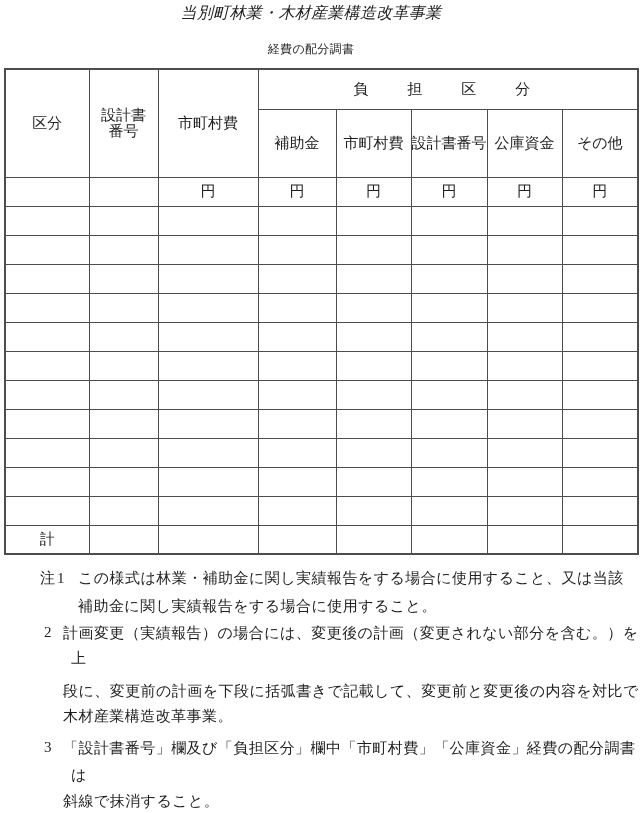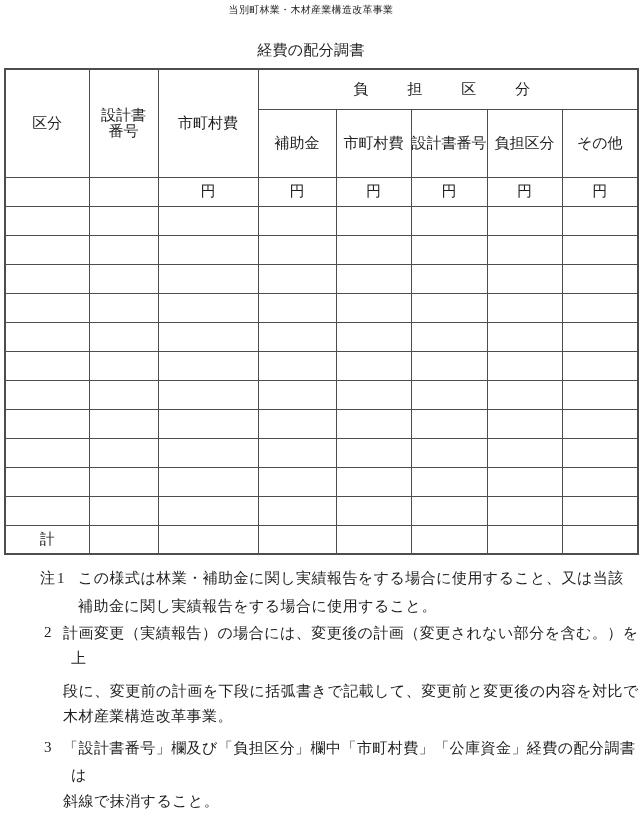--- a/index.html
+++ b/index.html
@@ -6,26 +6,27 @@
   body{
     width:640px;height:813px;
     background:#ffffff;
     position:relative;
     font-family:"Liberation Serif","DejaVu Serif",serif;
     color:#1f1f1f;
     overflow:hidden;
   }
   .doc-title{
     position:absolute;top:3px;left:0;width:622px;
-    text-align:center;font-size:10px;letter-spacing:0.3px;
+    text-align:center;font-size:16px;letter-spacing:0.3px;
     white-space:nowrap;
+    font-style:italic;
   }
   .doc-subtitle{
     position:absolute;top:41px;left:0;width:622px;
-    text-align:center;font-size:15px;letter-spacing:0.3px;
+    text-align:center;font-size:12px;letter-spacing:0.3px;
     white-space:nowrap;
   }
   table.expense{
     position:absolute;left:4px;top:68px;
     width:633px;
     border-collapse:collapse;table-layout:fixed;
     border:2px solid #4d4d4d;
   }
   table.expense td{
     border:1px solid #4d4d4d;
@@ -93,21 +94,21 @@
         <span class="two-line">設計書</span>
         <span class="two-line">番号</span>
       </td>
       <td rowspan="2">市町村費</td>
       <td colspan="5" class="futan-band">負　担　区　分</td>
     </tr>
     <tr style="height:68px">
       <td>補助金</td>
       <td>市町村費</td>
       <td>設計書番号</td>
-      <td>負担区分</td>
+      <td>公庫資金</td>
       <td>その他</td>
     </tr>
     <tr style="height:29px">
       <td></td>
       <td></td>
       <td class="unit-cell">円</td>
       <td class="unit-cell">円</td>
       <td class="unit-cell">円</td>
       <td class="unit-cell">円</td>
       <td class="unit-cell">円</td>

